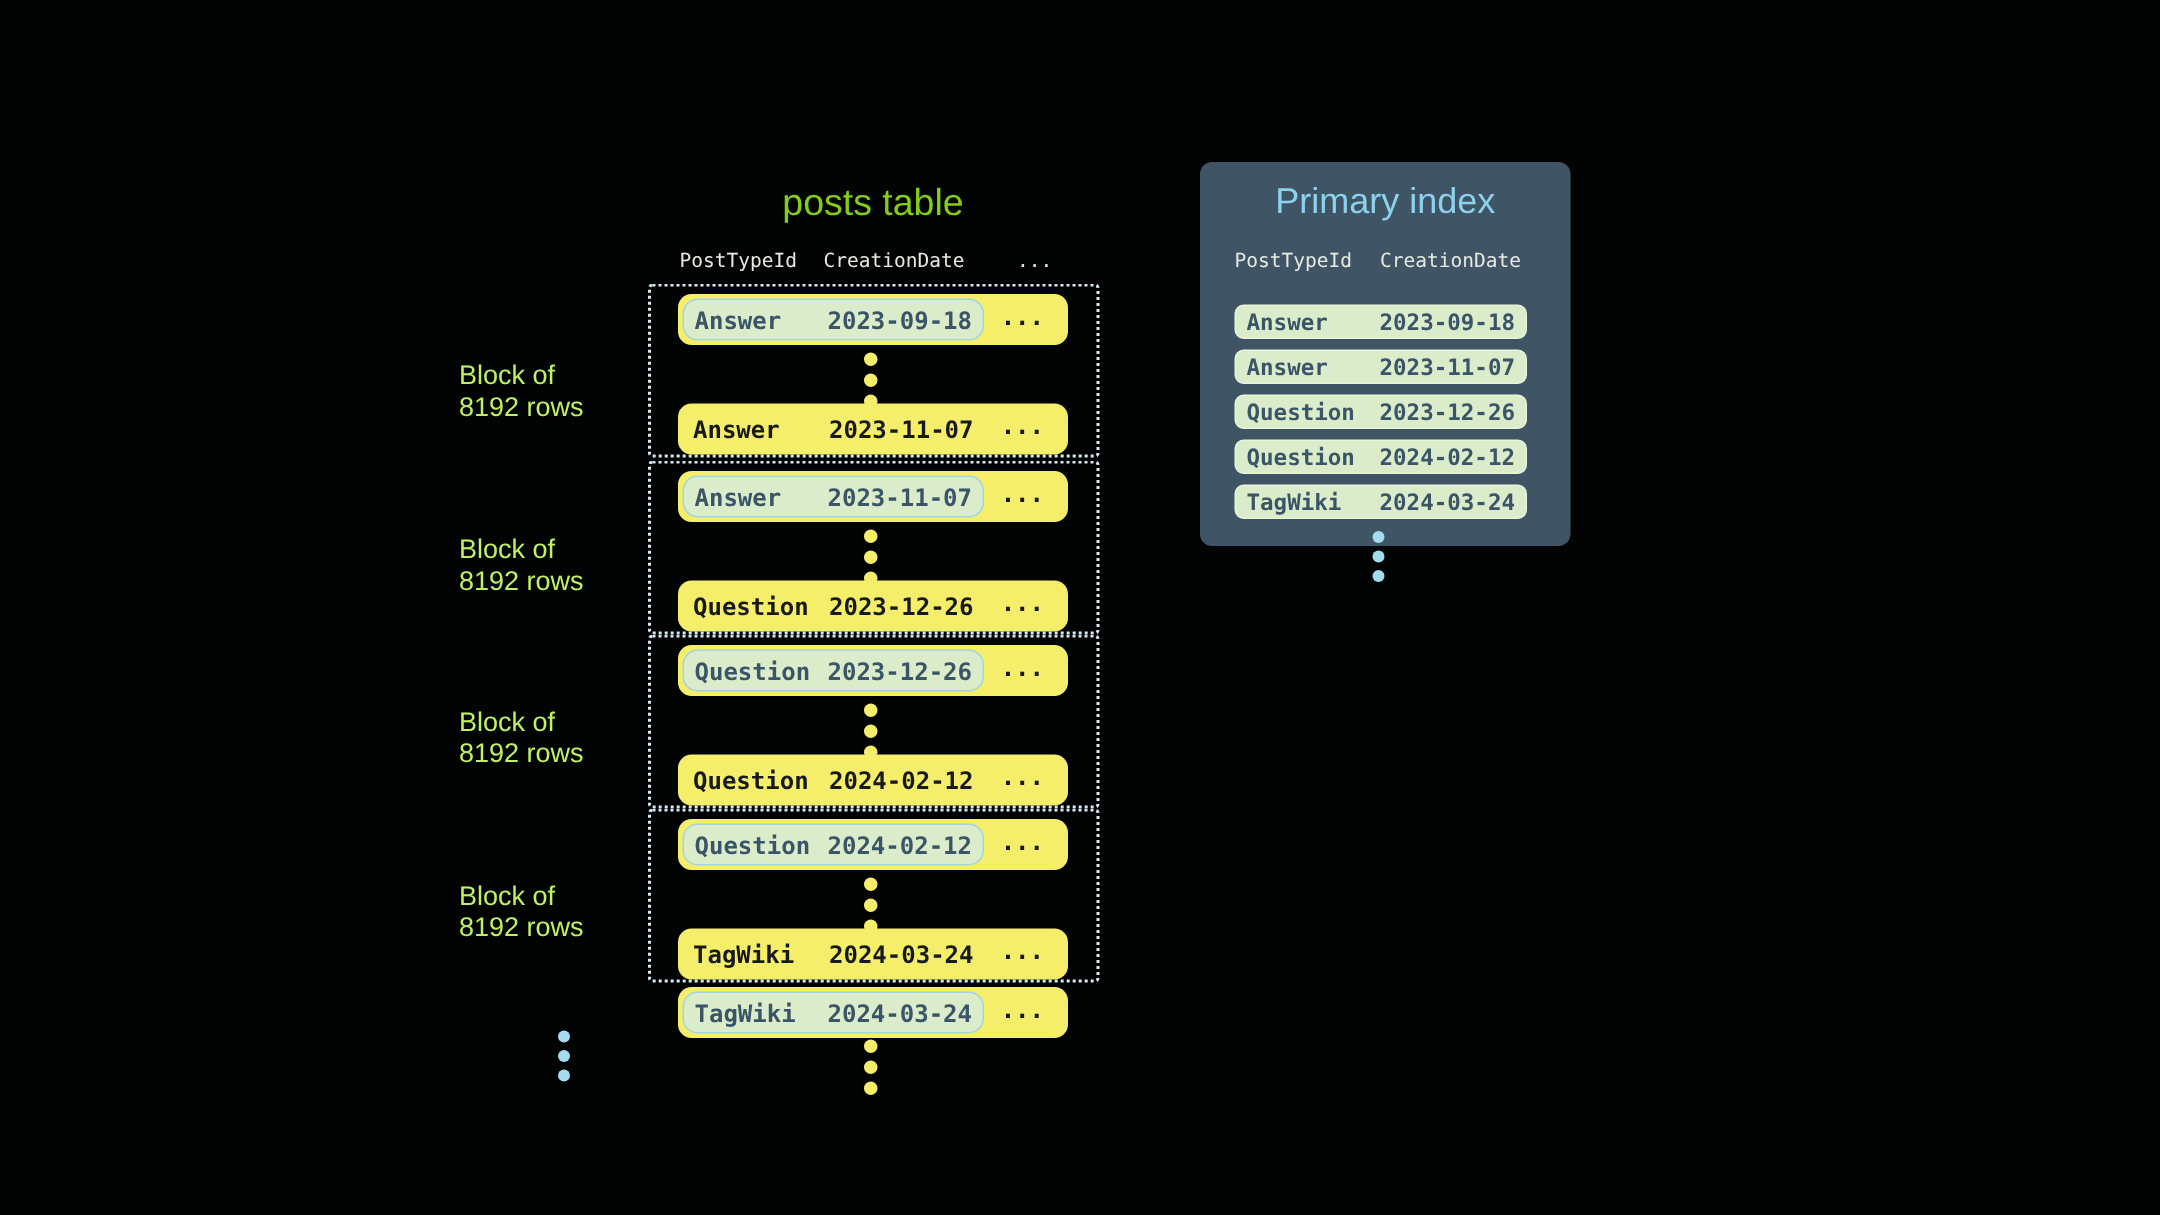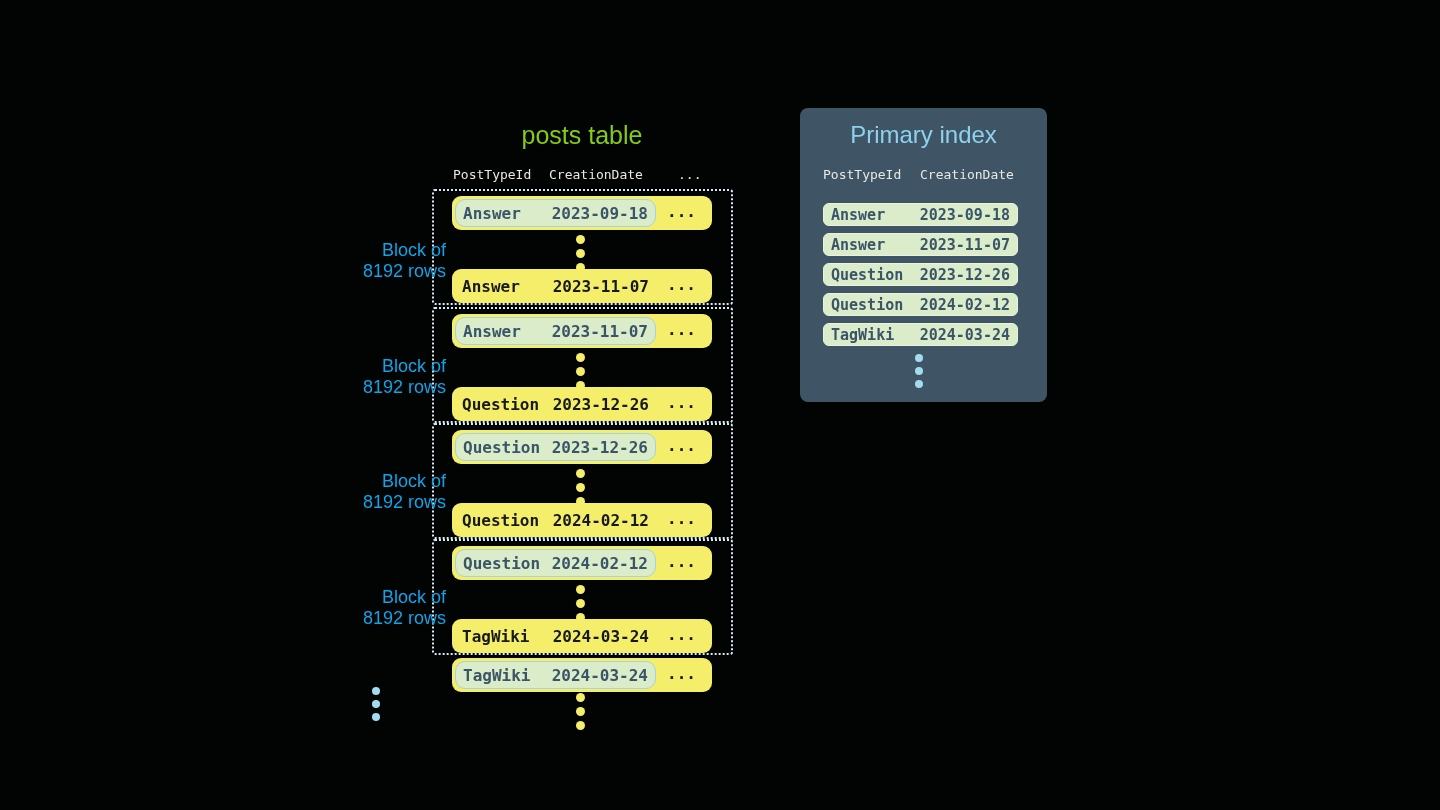--- a/index.html
+++ b/index.html
@@ -24,25 +24,25 @@
        font-size:16px;color:#17191d;white-space:pre;}
   .grp.hl{background:#daecca;border:1.5px solid #a0d4e6;color:#3a5468;}
   .more{position:absolute;right:16px;top:45%;transform:translateY(-50%);
         font-family:"DejaVu Sans Mono",monospace;font-weight:bold;font-size:16px;color:#17191d;}
 
   .vdots{position:absolute;}
   .vdots i{display:block;border-radius:50%;}
   .vdots.yellow i{width:9px;height:9px;background:#f4ee6a;margin-bottom:5px;}
   .vdots.blue i{width:8px;height:8px;background:#a3dcf0;margin-bottom:5px;}
 
-  .blabel{position:absolute;left:306px;width:140px;text-align:right;
-          font-size:18px;line-height:21px;color:#0ea5e9;}
+  .blabel{position:absolute;left:306px;width:140px;text-align:left;
+          font-size:18px;line-height:21px;color:#bef264;}
 
   
-  .panel{position:absolute;left:800px;top:108px;width:247px;height:294px;
+  .panel{position:absolute;left:800px;top:108px;width:247px;height:256px;
          background:#3f5565;border-radius:8px;}
   .ititle{position:absolute;top:13px;left:0;width:100%;text-align:center;
           font-size:24px;font-weight:500;color:#8dd2ec;}
   .ihdr{position:absolute;top:59px;font-family:"DejaVu Sans Mono",monospace;
         font-size:13px;color:#e7e9e2;white-space:pre;}
   .irow{position:absolute;left:23px;width:195px;height:23px;box-sizing:border-box;
         background:#daecca;border:1px solid #e9f4da;border-radius:6px;
         display:flex;align-items:center;justify-content:space-between;padding:0 7px;
         font-family:"DejaVu Sans Mono",monospace;font-weight:bold;font-size:15px;color:#3a5468;}
 </style>

